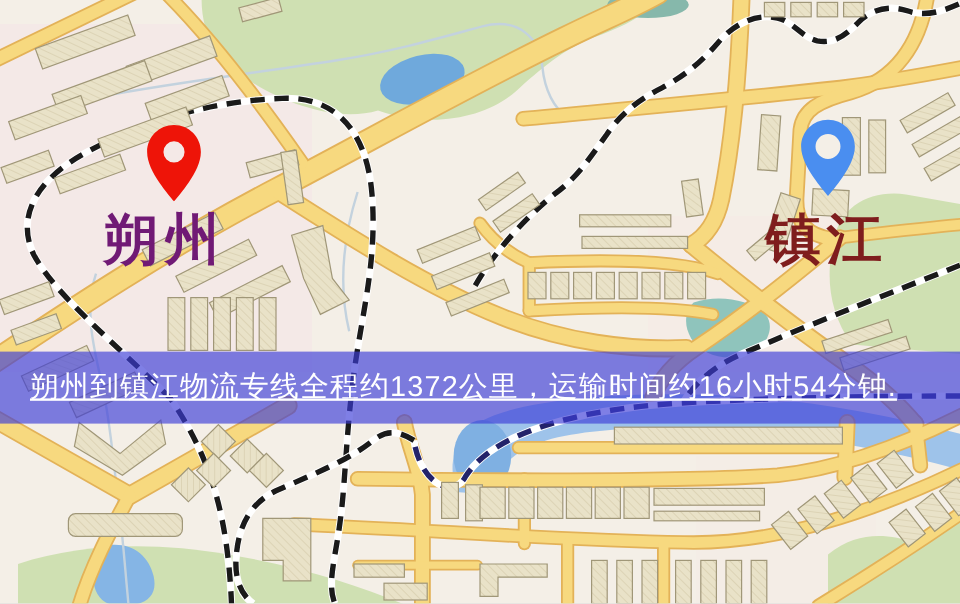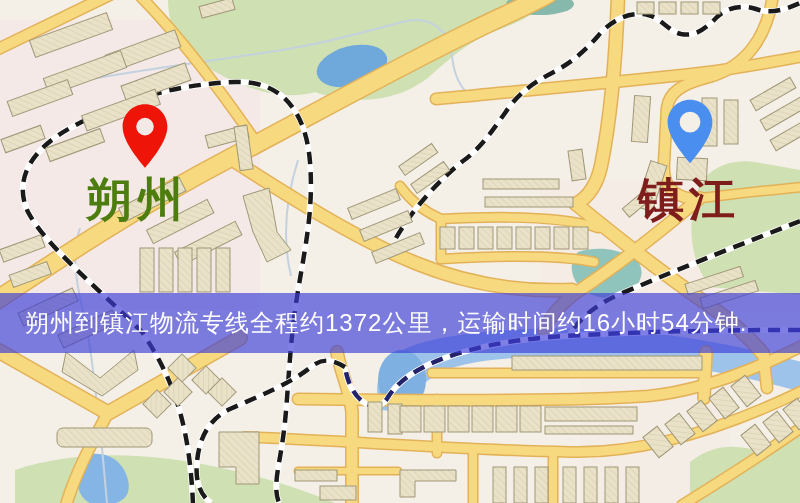--- a/index.html
+++ b/index.html
@@ -4,26 +4,26 @@
 <style>
   html,body{margin:0;padding:0;background:#ddd;}
   .stage{position:relative;width:800px;height:503px;overflow:hidden;
          font-family:"Liberation Sans","DejaVu Sans",sans-serif;background:#f4efe7;}
   .map-svg{position:absolute;left:0;top:0;width:800px;height:503px;display:block;}
   .marker{position:absolute;}
   .marker svg{display:block;}
   .city-label{position:absolute;font-weight:700;font-size:46px;line-height:1;
               letter-spacing:5px;white-space:nowrap;
               font-family:"Liberation Serif","DejaVu Serif",serif;}
-  .origin-label{left:86px;top:177px;color:#4d7c0f;}
+  .origin-label{left:86px;top:177px;color:#701a75;}
   .dest-label{left:638px;top:177px;color:#7f1d1d;}
   .banner{position:absolute;left:0;right:0;top:293px;height:60px;
           background:rgba(60,60,215,0.66);color:#ffffff;
           font-size:24px;line-height:60px;padding-left:25px;
-          letter-spacing:1px;white-space:nowrap;box-sizing:border-box;}
+          letter-spacing:1px;white-space:nowrap;box-sizing:border-box;text-decoration:underline;}
 </style>
 </head>
 <body>
 
 <div class="stage">
 
   <svg class="map-svg" viewBox="0 0 800 503" xmlns="http://www.w3.org/2000/svg">
     <defs>
       <pattern id="hb" width="5" height="5" patternUnits="userSpaceOnUse" patternTransform="rotate(45)">
         <rect width="5" height="5" fill="#e9e2c8"></rect>

